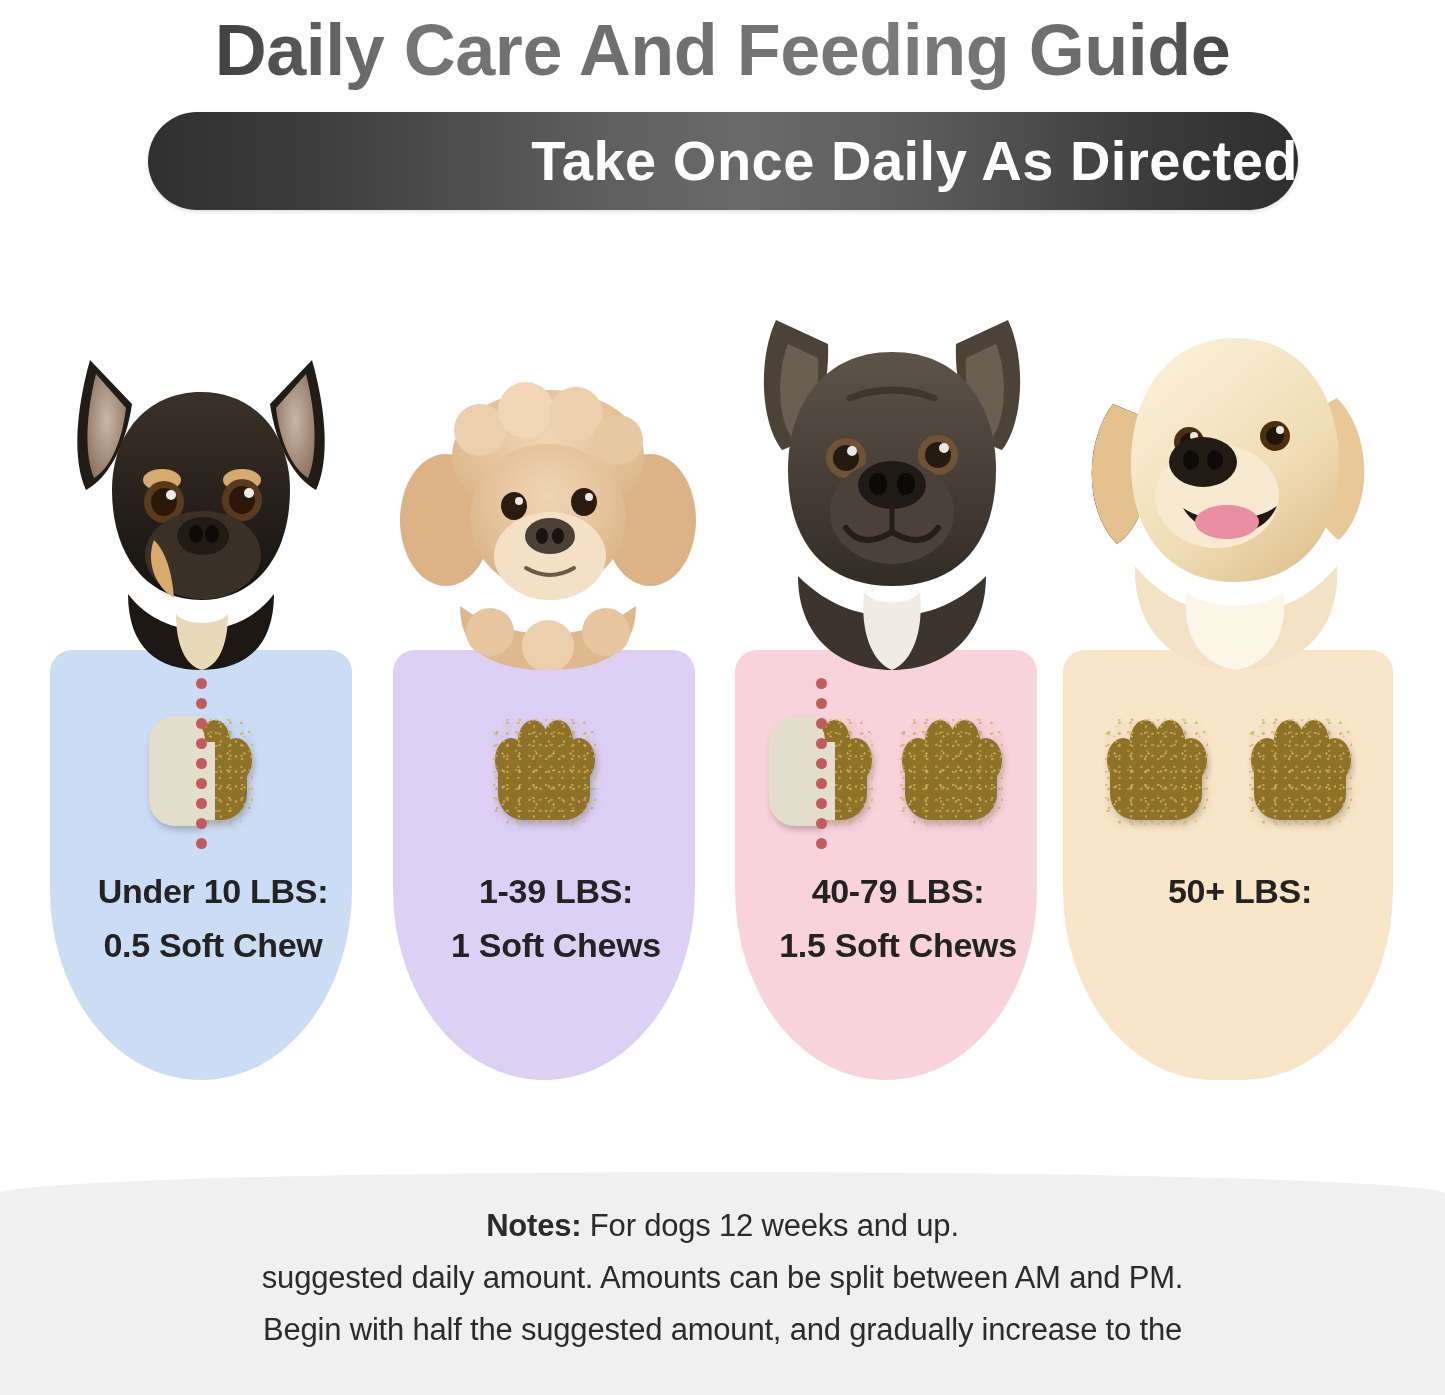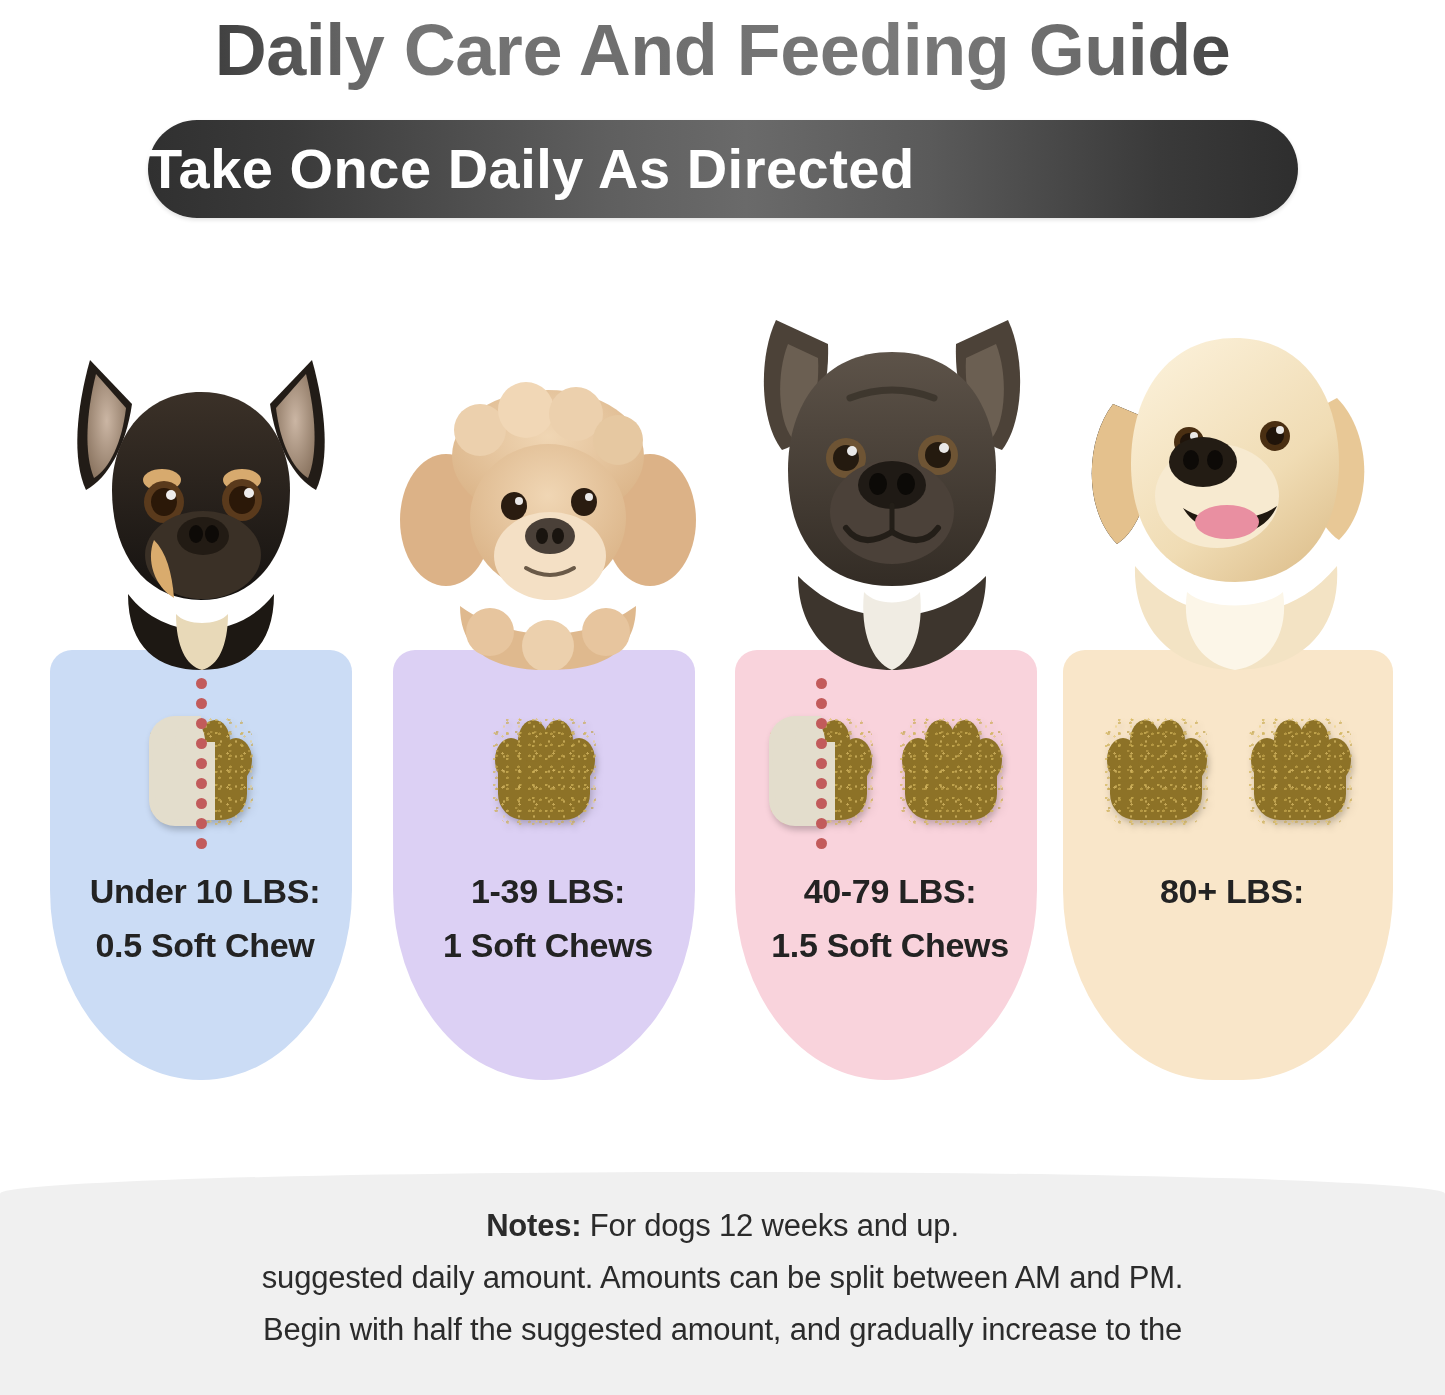--- a/index.html
+++ b/index.html
@@ -24,25 +24,25 @@
     line-height:84px;
     font-family:"Liberation Sans", sans-serif;
     background:linear-gradient(90deg,#1e1e1e 0%,#2c2c2c 10%,#757575 28%,#6e6e6e 45%,#7a7a7a 62%,#6a6a6a 76%,#2a2a2a 92%,#1a1a1a 100%);
     -webkit-background-clip:text;
     background-clip:text;
     color:transparent;
     -webkit-text-fill-color:transparent;
     white-space:nowrap;
   }
   .subtitle-pill{
-    position:absolute;left:148px;top:120px;
+    position:absolute;left:148px;top:112px;
     width:1150px;height:98px;
     border-radius:49px;
     background:linear-gradient(90deg,#303030 0%,#3a3a3a 12%,#5f5f5f 40%,#6a6a6a 52%,#5a5a5a 68%,#3a3a3a 88%,#2e2e2e 100%);
-    display:flex;align-items:center;justify-content:flex-start;
+    display:flex;align-items:center;justify-content:flex-end;
     box-shadow:0 2px 4px rgba(0,0,0,0.12);
   }
   .subtitle-text{
     color:#ffffff;
     font-size:56px;
     font-weight:bold;
     letter-spacing:0.5px;
     white-space:nowrap;
     line-height:60px;
   }
@@ -133,21 +133,21 @@
     z-index:5;
     display:flex;flex-direction:column;align-items:center;gap:9px;
   }
   .dotline i{
     display:block;width:11px;height:11px;border-radius:50%;
     background:#c25b5b;
   }
 
   .card-label{
     position:absolute;
-    left:4px;width:100%;
+    left:12px;width:100%;
     top:214px;
     text-align:center;
     color:#232323;
     font-size:34px;
     font-weight:bold;
     line-height:54px;
     letter-spacing:-0.3px;
     z-index:4;
   }
   .card-label .l2{display:block;}
@@ -447,21 +447,21 @@
       <div class="paw">
         <div class="body"></div>
         <div class="t t1"></div>
           <div class="t t2"></div>
           <div class="t t3"></div>
           <div class="t t4"></div>
         <div class="grain"></div>
       </div>
     </div>
     <div class="card-label">
-      <span class="l1">80+ LBS:</span>
+      <span class="l1">50+ LBS:</span>
     </div>
   </div>
 
 </div>
 
 <div class="footer">
   <div class="footer-inner">
     <span class="fline">
       <b>Notes:</b><span> For dogs 12 weeks and up.</span>
     </span>

